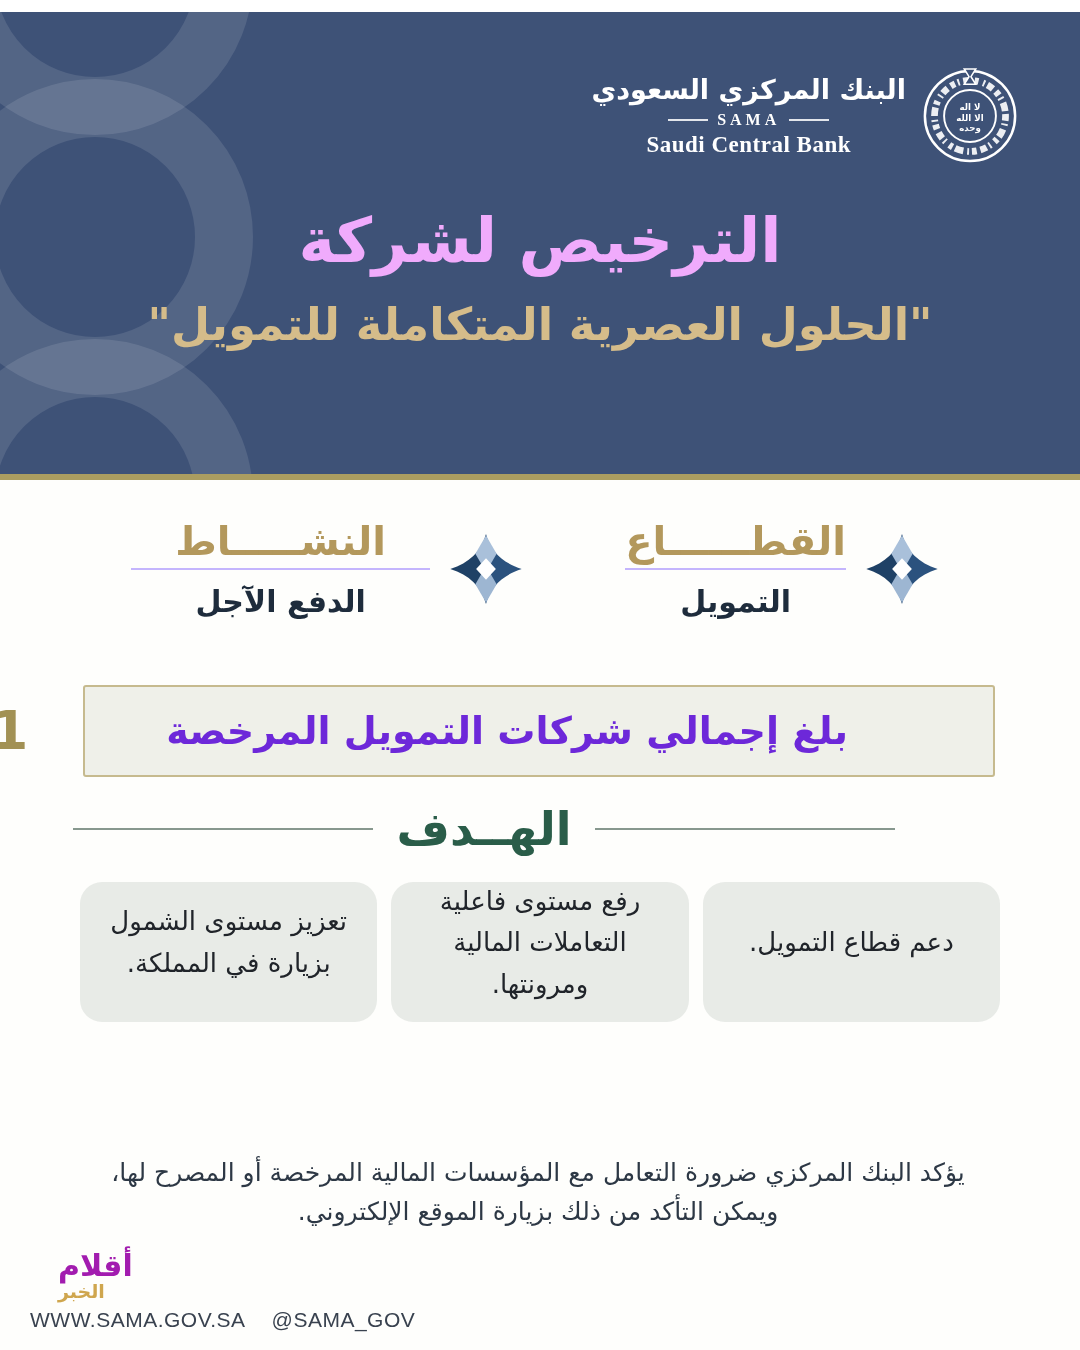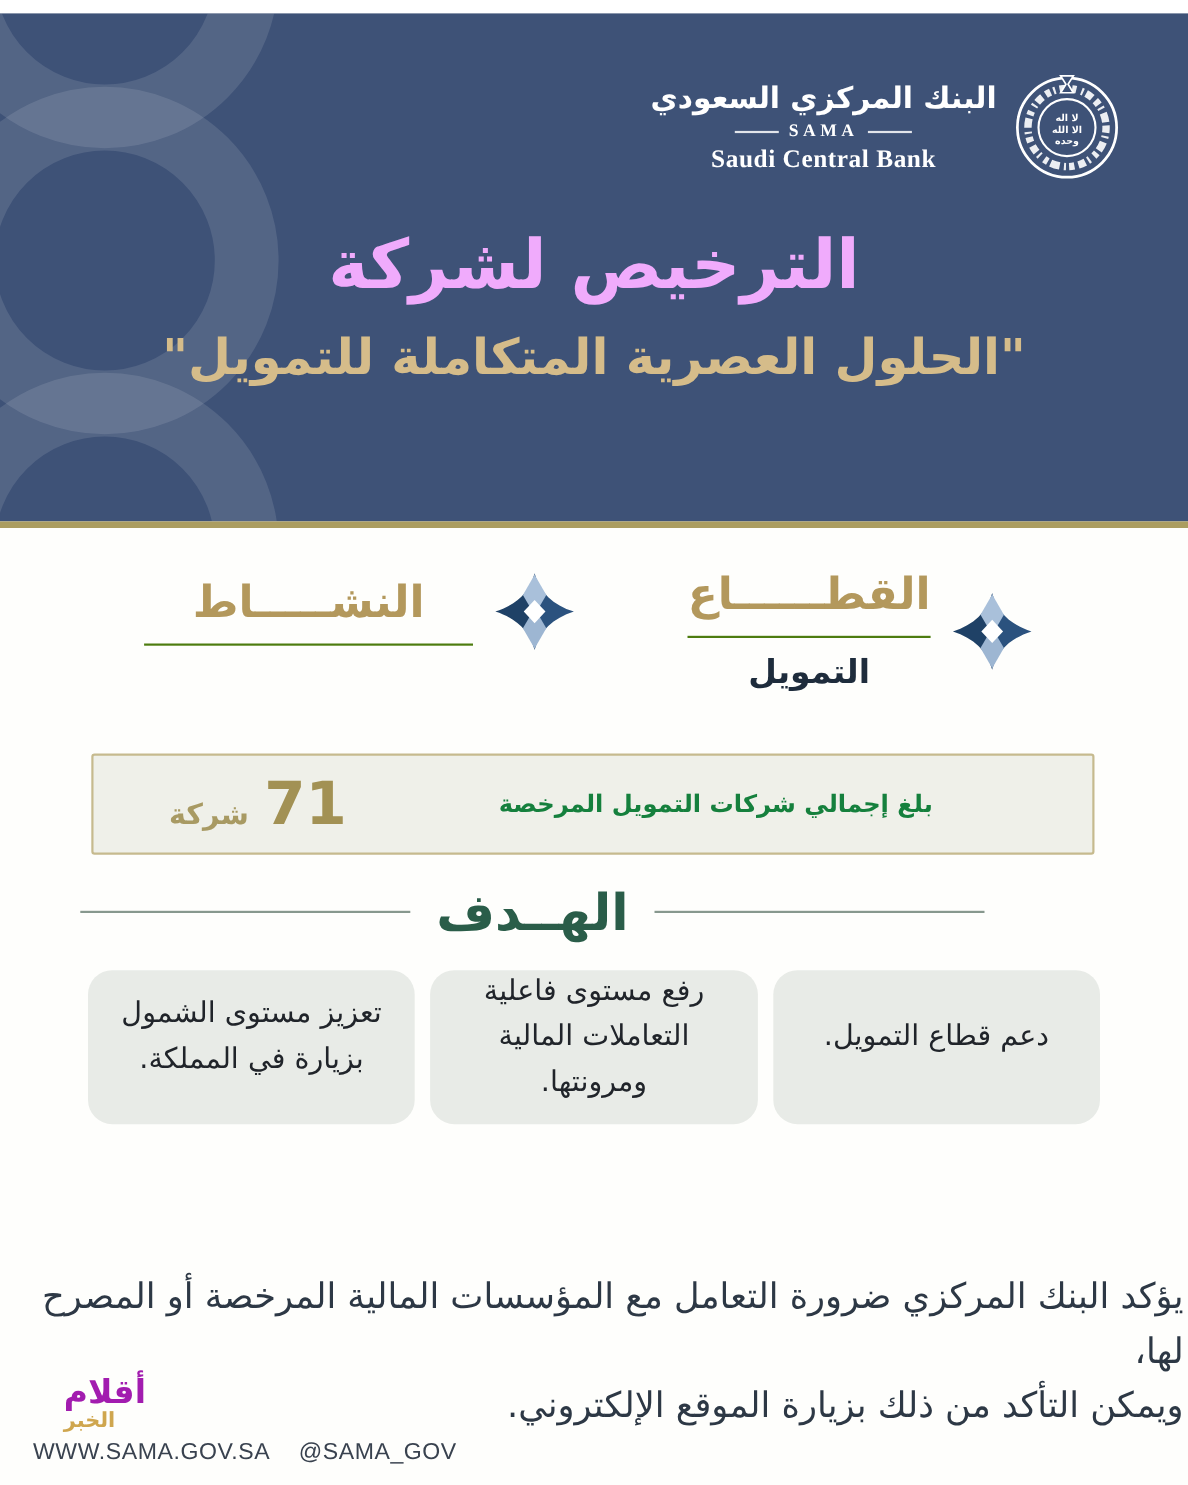--- a/index.html
+++ b/index.html
@@ -28,49 +28,49 @@
   .title2 { position:absolute; top:286px; left:0; width:1080px; text-align:center;
             color:#d5bc8a; font-size:45px; font-weight:bold; }
   .gold-divider { position:absolute; top:462px; left:0; width:1080px; height:6px; background:#ab9d60; }
 
   
   .meta-group { position:absolute; top:506px; display:flex; align-items:center; gap:18px; }
   .meta-group.sector { right:140px; }
   .meta-group.activity { right:556px; }
   .diamond { width:76px; height:76px; flex:0 0 auto; }
   .meta-text { display:flex; flex-direction:column; align-items:center; }
-  .meta-label { color:#b3985c; font-size:40px; font-weight:bold; padding-bottom:14px;
-                border-bottom:2px solid #4d7c0f; text-align:center; }
+  .meta-label { color:#b3985c; font-size:40px; font-weight:bold; padding-bottom:4px;
+                border-bottom:2px solid #c4b5fd; text-align:center; }
   .meta-group.activity .meta-label { padding-left:44px; padding-right:44px; }
   .meta-value { color:#1e2c3c; font-size:30px; font-weight:bold; margin-top:14px; text-align:center; }
 
   
   .stat-box { position:absolute; top:673px; right:85px; width:912px; height:92px;
               background:#eff0e9; border:2px solid #c6ba8e; border-radius:3px;
               display:flex; align-items:center; padding-right:145px; column-gap:138px; }
-  .stat-text { color:#15803d; font-size:22px; font-weight:bold; white-space:nowrap; }
+  .stat-text { color:#6d28d9; font-size:38px; font-weight:bold; white-space:nowrap; }
   .stat-figure { display:flex; align-items:baseline; gap:14px; }
   .stat-number { color:#a29154; font-size:54px; font-weight:bold; line-height:1; }
   .stat-unit { color:#a89a63; font-size:26px; font-weight:bold; }
 
   
   .goal-heading { position:absolute; top:792px; left:0; width:968px;
                   display:flex; align-items:center; justify-content:center; gap:24px; }
   .goal-line { width:300px; height:2px; background:#87988e; }
   .goal-title { color:#2a5d49; font-size:46px; font-weight:bold; line-height:1.1; }
 
   .cards { position:absolute; top:870px; right:80px; left:80px; display:flex; gap:14px; }
   .card { flex:1 1 0; height:140px; background:#e8ebe7; border-radius:22px;
           display:flex; align-items:center; justify-content:center;
           padding:12px 24px 30px 24px; }
   .card-text { color:#20242a; font-size:26px; line-height:1.6; text-align:center; }
 
   
-  .note { position:absolute; top:1142px; left:0; width:1076px; text-align:right;
-          color:#2d3845; font-size:32px; line-height:1.55; }
+  .note { position:absolute; top:1142px; left:0; width:1076px; text-align:center;
+          color:#2d3845; font-size:25px; line-height:1.55; }
 
   
   .watermark { position:absolute; left:58px; top:1236px; display:flex; flex-direction:column; align-items:center; }
   .wm-top { color:#a21caf; font-size:30px; font-weight:800; letter-spacing:-1px; }
   .wm-bottom { color:#cfa64e; font-size:19px; font-weight:bold; margin-top:-3px; transform:translateX(-14px);text-align:center; }
   .links { position:absolute; left:30px; top:1296px; display:flex; gap:26px; direction:ltr;
            font-family:"Liberation Sans", sans-serif; color:#39424f; font-size:21px; letter-spacing:0.5px; }
 </style>
 </head>
 <body>
@@ -127,20 +127,21 @@
   <div class="meta-group activity">
     <svg class="diamond" viewBox="0 0 100 100">
       <path d="M50,4 C44,27 28,42 3,50 C28,58 44,73 50,96 Z" fill="#1f4166"></path>
       <path d="M50,4 C56,27 72,42 97,50 C72,58 56,73 50,96 Z" fill="#2b527e"></path>
       <path d="M50,6 L64,30 L50,54 L36,30 Z" fill="#a9c0da"></path>
       <path d="M50,94 L64,70 L50,46 L36,70 Z" fill="#9db6d2"></path>
       <path d="M50,36 L63,50 L50,64 L37,50 Z" fill="#ffffff"></path>
     </svg>
     <div class="meta-text">
       <div class="meta-label">النشـــــاط</div>
+      <div class="meta-value">الدفع الآجل</div>
     </div>
   </div>
 
   <div class="stat-box">
     <div class="stat-text">بلغ إجمالي شركات التمويل المرخصة</div>
     <div class="stat-figure">
       <div class="stat-number">71</div>
       <div class="stat-unit">شركة</div>
     </div>
   </div>

